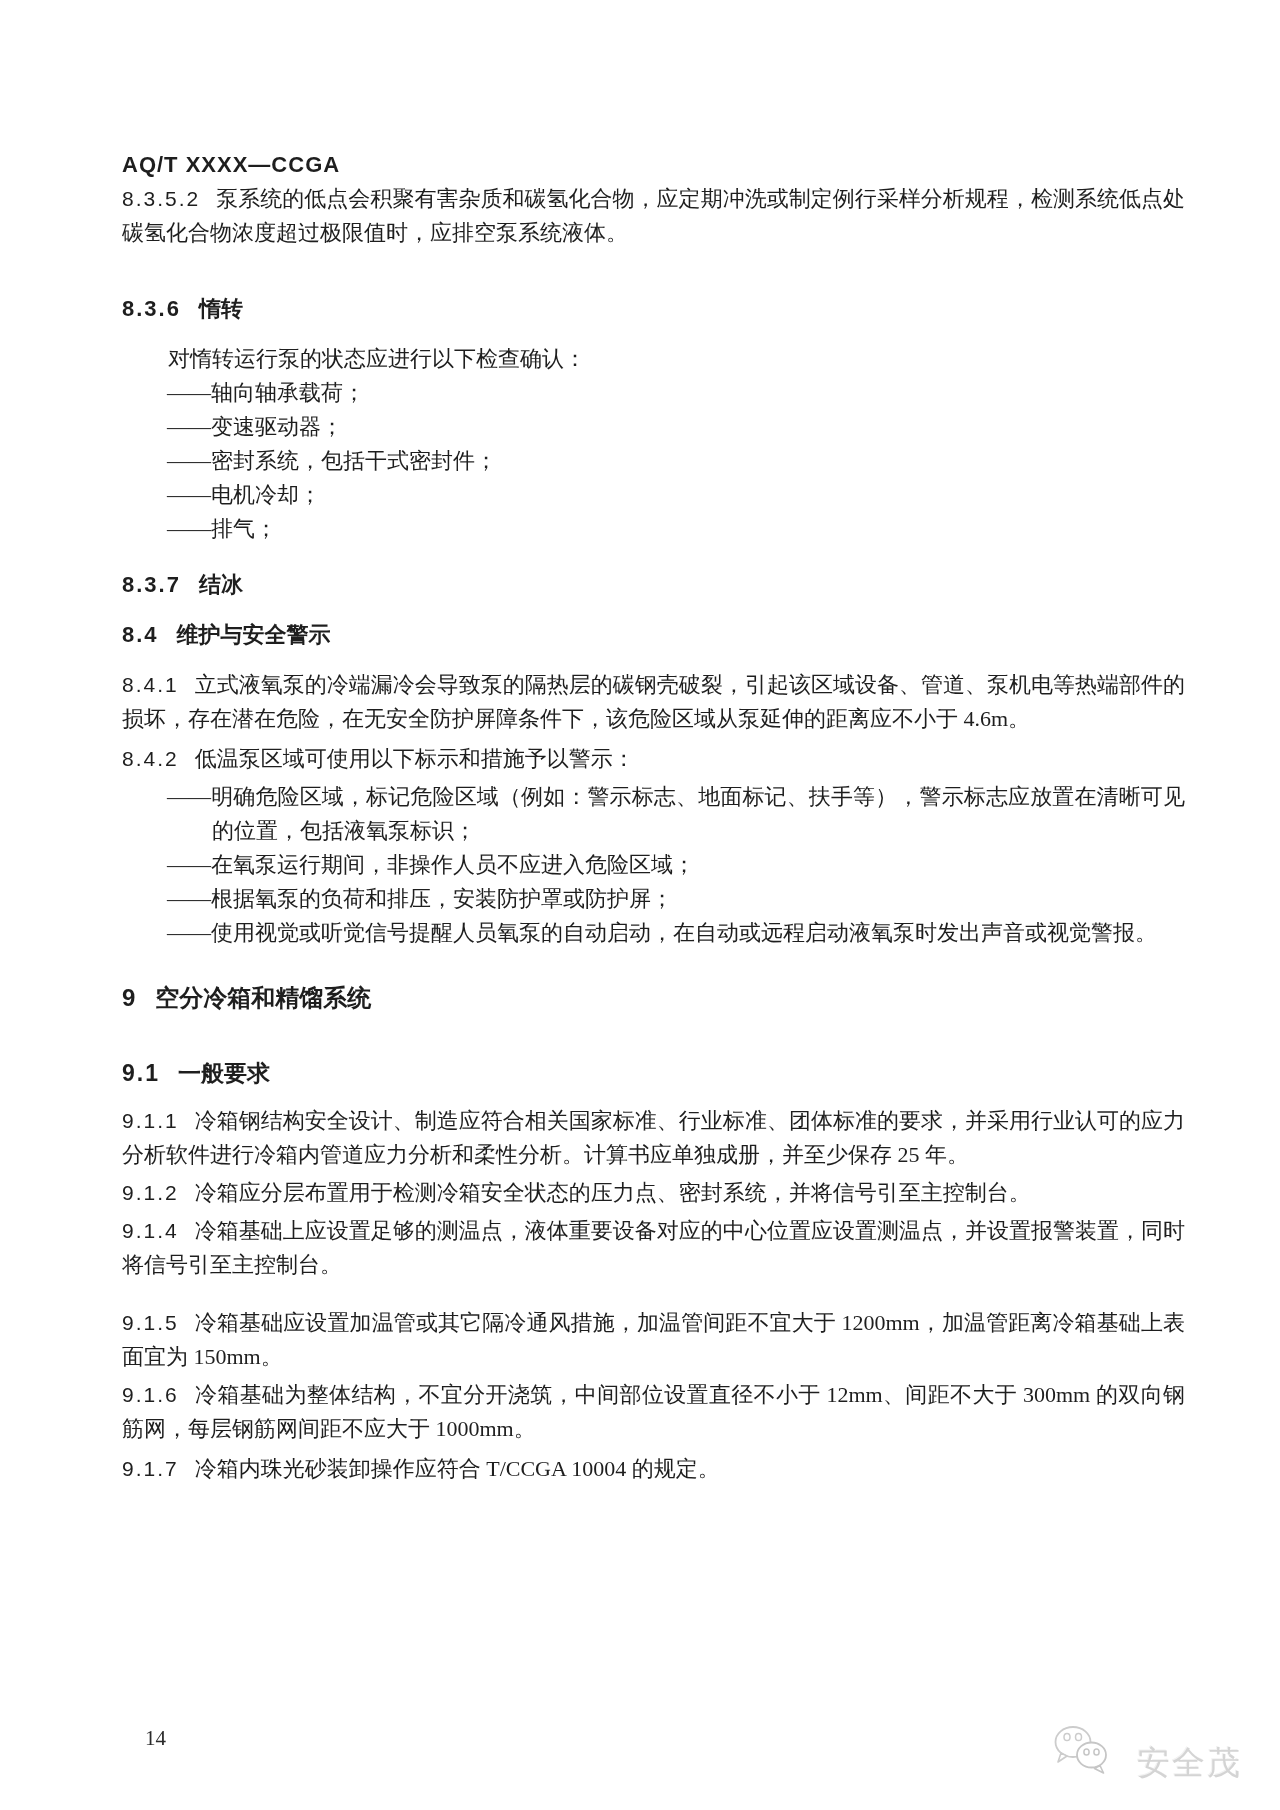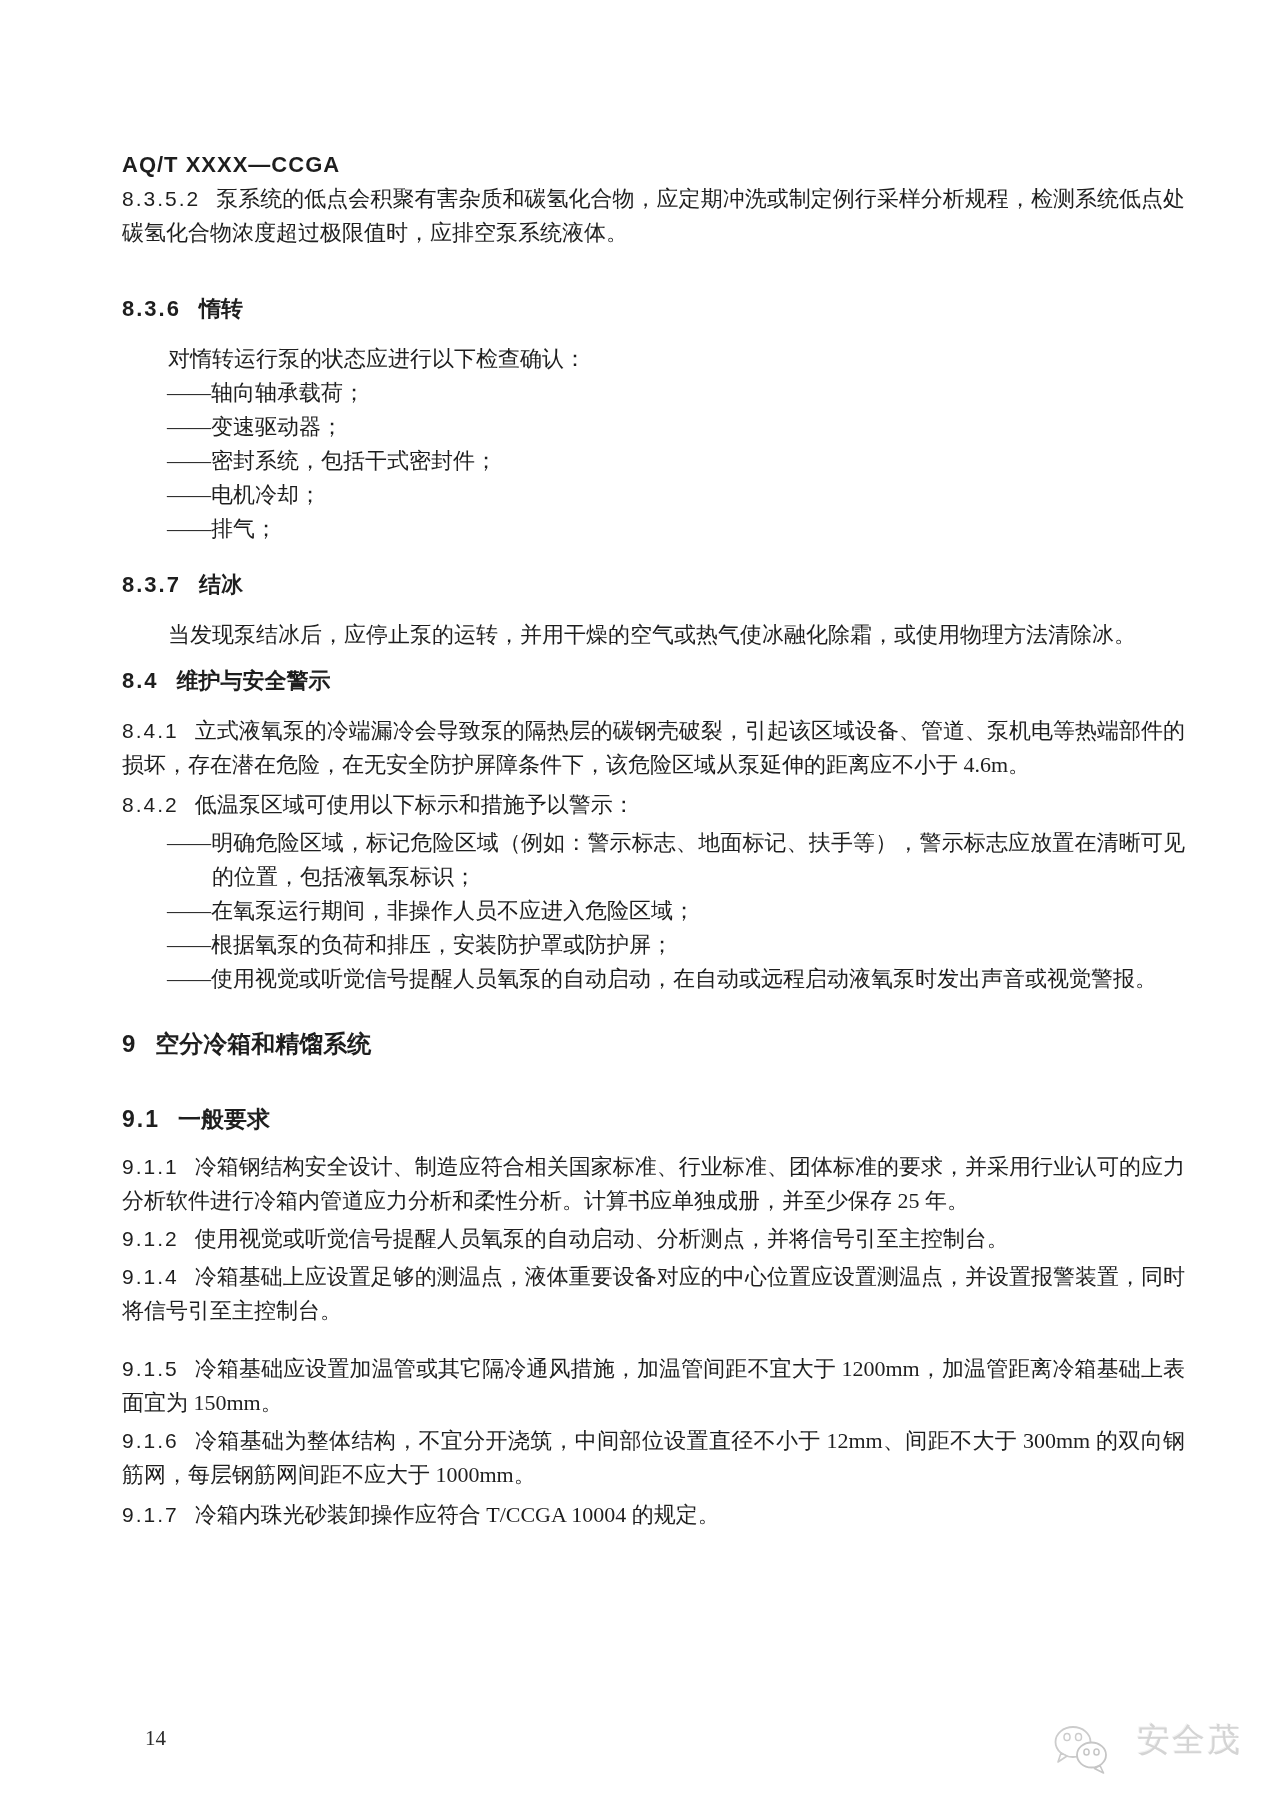--- a/index.html
+++ b/index.html
@@ -51,21 +51,21 @@
   .mt6 { margin-top:6px; }
   .mb8 { margin-bottom:24px; }
   .mb6 { margin-bottom:6px; }
   .page-number {
     position:absolute; left:145px; top:1721px;
     font-size:21px; line-height:34px;
     color:#2a2a2a;
   }
   .watermark {
     position:absolute; right:38px; top:1724px;
-    display:flex; align-items:flex-start; gap:28px;
+    display:flex; align-items:flex-end; gap:28px;
   }
   .watermark-text {
     font-size:33px; line-height:1;
     letter-spacing:2px;
     color:#d4d4d4;
     text-shadow:1px 1px 0 #ffffff, -1px -1px 0 #f2f2f2;
     font-family:"Liberation Serif","DejaVu Serif",serif;
   }
 </style>
 </head>
@@ -81,39 +81,38 @@
 
   <p class="indent">对惰转运行泵的状态应进行以下检查确认：</p>
   <p class="dash">——轴向轴承载荷；</p>
   <p class="dash">——变速驱动器；</p>
   <p class="dash">——密封系统，包括干式密封件；</p>
   <p class="dash">——电机冷却；</p>
   <p class="dash">——排气；</p>
 
   <p class="heading h-837"><span class="num">8.3.7</span><span>结冰</span></p>
 
-  <p class="indent">当发现泵结冰后，应停止泵的运转，并用干燥的空气或热气使冰融化除霜，或使用物理方法清除冰。</p>
 
   <p class="heading h-84"><span class="num">8.4</span><span>维护与安全警示</span></p>
 
   <p class="clause"><span class="num">8.4.1</span><span>立式液氧泵的冷端漏冷会导致泵的隔热层的碳钢壳破裂，引起该区域设备、管道、泵机电等热端部件的损坏，存在潜在危险，在无安全防护屏障条件下，该危险区域从泵延伸的距离应不小于 4.6m。</span></p>
 
   <p class="clause mt6"><span class="num">8.4.2</span><span>低温泵区域可使用以下标示和措施予以警示：</span></p>
 
   <p class="dash">——明确危险区域，标记危险区域（例如：警示标志、地面标记、扶手等），警示标志应放置在清晰可见的位置，包括液氧泵标识；</p>
   <p class="dash">——在氧泵运行期间，非操作人员不应进入危险区域；</p>
   <p class="dash">——根据氧泵的负荷和排压，安装防护罩或防护屏；</p>
   <p class="dash">——使用视觉或听觉信号提醒人员氧泵的自动启动，在自动或远程启动液氧泵时发出声音或视觉警报。</p>
 
   <p class="heading h-9"><span class="num">9</span><span>空分冷箱和精馏系统</span></p>
 
   <p class="heading h-91"><span class="num">9.1</span><span>一般要求</span></p>
 
   <p class="clause"><span class="num">9.1.1</span><span>冷箱钢结构安全设计、制造应符合相关国家标准、行业标准、团体标准的要求，并采用行业认可的应力分析软件进行冷箱内管道应力分析和柔性分析。计算书应单独成册，并至少保存 25 年。</span></p>
-  <p class="clause"><span class="num">9.1.2</span><span>使用视觉或听觉信号提醒人员氧泵的自动启动、分析测点，并将信号引至主控制台。</span></p>
+  <p class="clause"><span class="num">9.1.2</span><span>冷箱应分层布置用于检测冷箱安全状态的压力点、密封系统，并将信号引至主控制台。</span></p>
   <p class="clause mb8"><span class="num">9.1.4</span><span>冷箱基础上应设置足够的测温点，液体重要设备对应的中心位置应设置测温点，并设置报警装置，同时将信号引至主控制台。</span></p>
   <p class="clause"><span class="num">9.1.5</span><span>冷箱基础应设置加温管或其它隔冷通风措施，加温管间距不宜大于 1200mm，加温管距离冷箱基础上表面宜为 150mm。</span></p>
   <p class="clause mb6"><span class="num">9.1.6</span><span>冷箱基础为整体结构，不宜分开浇筑，中间部位设置直径不小于 12mm、间距不大于 300mm 的双向钢筋网，每层钢筋网间距不应大于 1000mm。</span></p>
   <p class="clause"><span class="num">9.1.7</span><span>冷箱内珠光砂装卸操作应符合 T/CCGA 10004 的规定。</span></p>
 
 </div>
 
 <div class="page-number">14</div>
 
 <div class="watermark">

